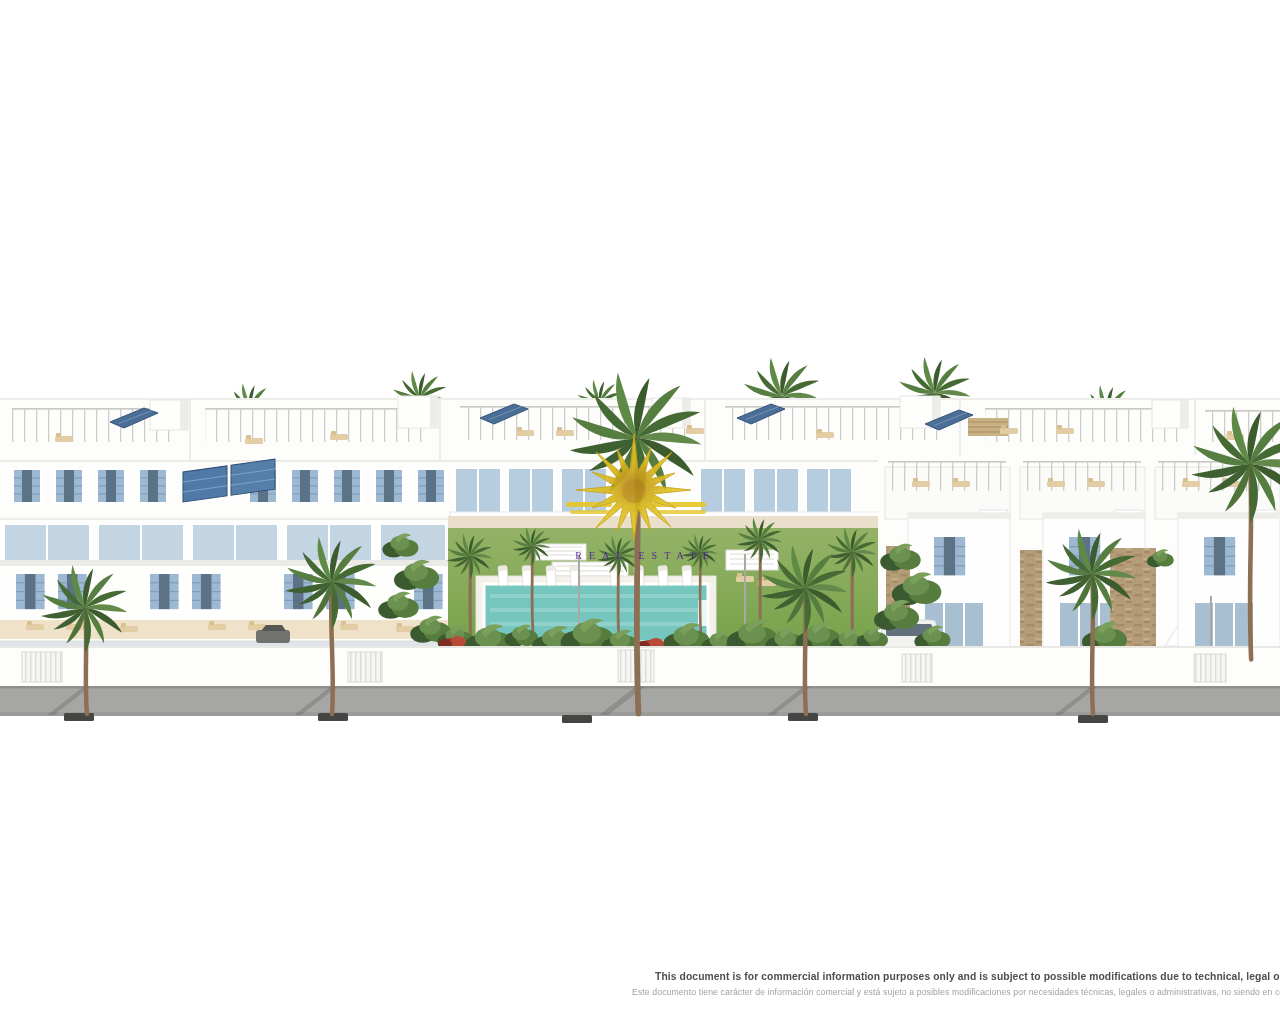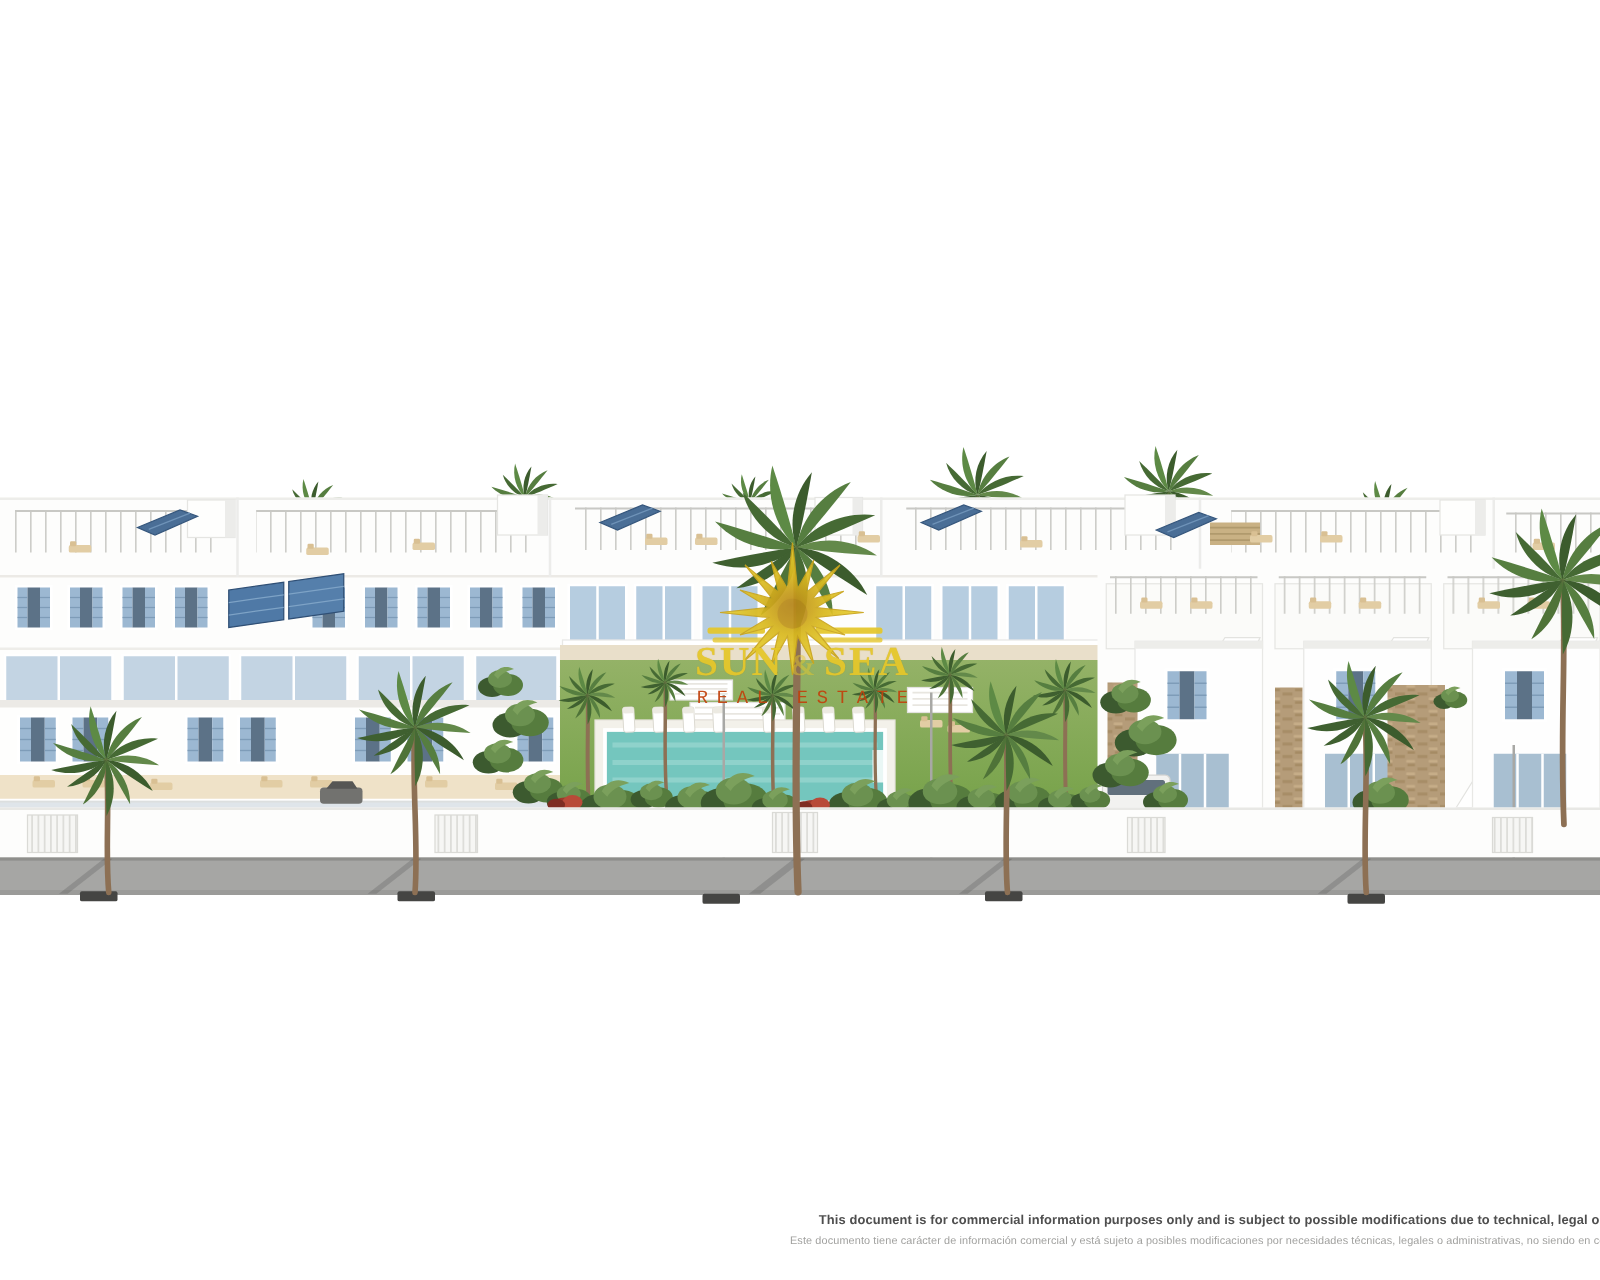--- a/index.html
+++ b/index.html
@@ -12,22 +12,22 @@
   .trunk{fill:none;stroke:var(--trunk-brown,#8d7054);stroke-linecap:round}
   .lampost{fill:#a8a8a5}
   .tanfloor{fill:#efe2c8}
   .pergola{fill:#ffffff;stroke:#e2e2df;stroke-width:1}
   .pslat{stroke:#e8e6e0;stroke-width:1.4}
   
   .wm-words{position:absolute;left:556px;top:514px;width:172px;display:flex;justify-content:space-between;align-items:baseline;
     font-family:"Liberation Serif",serif;font-weight:700;font-size:33px;line-height:1;color:var(--sun-yellow,#e5c72b);
     letter-spacing:1.5px;opacity:.95;text-shadow:0 0 1px rgba(160,120,10,.35);}
   .wm-words .amp{font-size:24px;opacity:.5;}
-  .wm-sub{position:absolute;left:546px;top:550px;width:192px;text-align:center;font-family:Liberation Mono, monospace;
-    font-size:15px;letter-spacing:7px;text-indent:7px;color:#c2410c;opacity:.92;}
+  .wm-sub{position:absolute;left:546px;top:550px;width:192px;text-align:center;font-family:Liberation Serif, serif;
+    font-size:10px;letter-spacing:7px;text-indent:7px;color:#4c1d95;opacity:.92;}
   
   .disc-en{position:absolute;left:655px;top:971px;font-family:"Liberation Sans",sans-serif;font-weight:700;
     font-size:10.3px;color:var(--text-dark,#4e4e4e);white-space:nowrap;letter-spacing:.1px;}
   .disc-es{position:absolute;left:632px;top:987px;font-family:"Liberation Sans",sans-serif;font-weight:400;
     font-size:8.7px;color:var(--text-light,#a1a19f);white-space:nowrap;letter-spacing:.1px;}
 </style>
 </head>
 <body>
 
 <div class="canvas">
@@ -474,23 +474,18 @@
       <rect x="566" y="502" width="46" height="5" rx="2"></rect>
           <rect x="570" y="510" width="42" height="4" rx="2" opacity=".85"></rect>
       <rect x="652" y="502" width="54" height="5" rx="2"></rect>
           <rect x="656" y="510" width="50" height="4" rx="2" opacity=".85"></rect>
     </g>
     <polygon fill="url(#sunG)" stroke="#caa51d" stroke-width="1" points="634,434 638,471 651,448 645,474 672,452 650,479 675,473 653,486 691,490 653,494 676,508 650,501 671,527 645,506 651,531 638,509 634,540 630,509 617,532 623,506 595,529 618,501 592,508 615,494 576,490 615,486 592,472 618,479 596,452 623,474 617,449 630,471"></polygon>
     <circle cx="634" cy="491" r="12" fill="#b28419" opacity=".55"></circle>
   </g>
 </svg>
 
-<div class="wm-words">
-  <span>SUN</span>
-  <span class="amp">&amp;</span>
-  <span>SEA</span>
-</div>
 <div class="wm-sub">REAL ESTATE</div>
 
 <div class="disc-en">This document is for commercial information purposes only and is subject to possible modifications due to technical, legal or administrative reasons</div>
 <div class="disc-es">Este documento tiene carácter de información comercial y está sujeto a posibles modificaciones por necesidades técnicas, legales o administrativas, no siendo en contrato</div>
 
 </div>
 
 </body></html>

